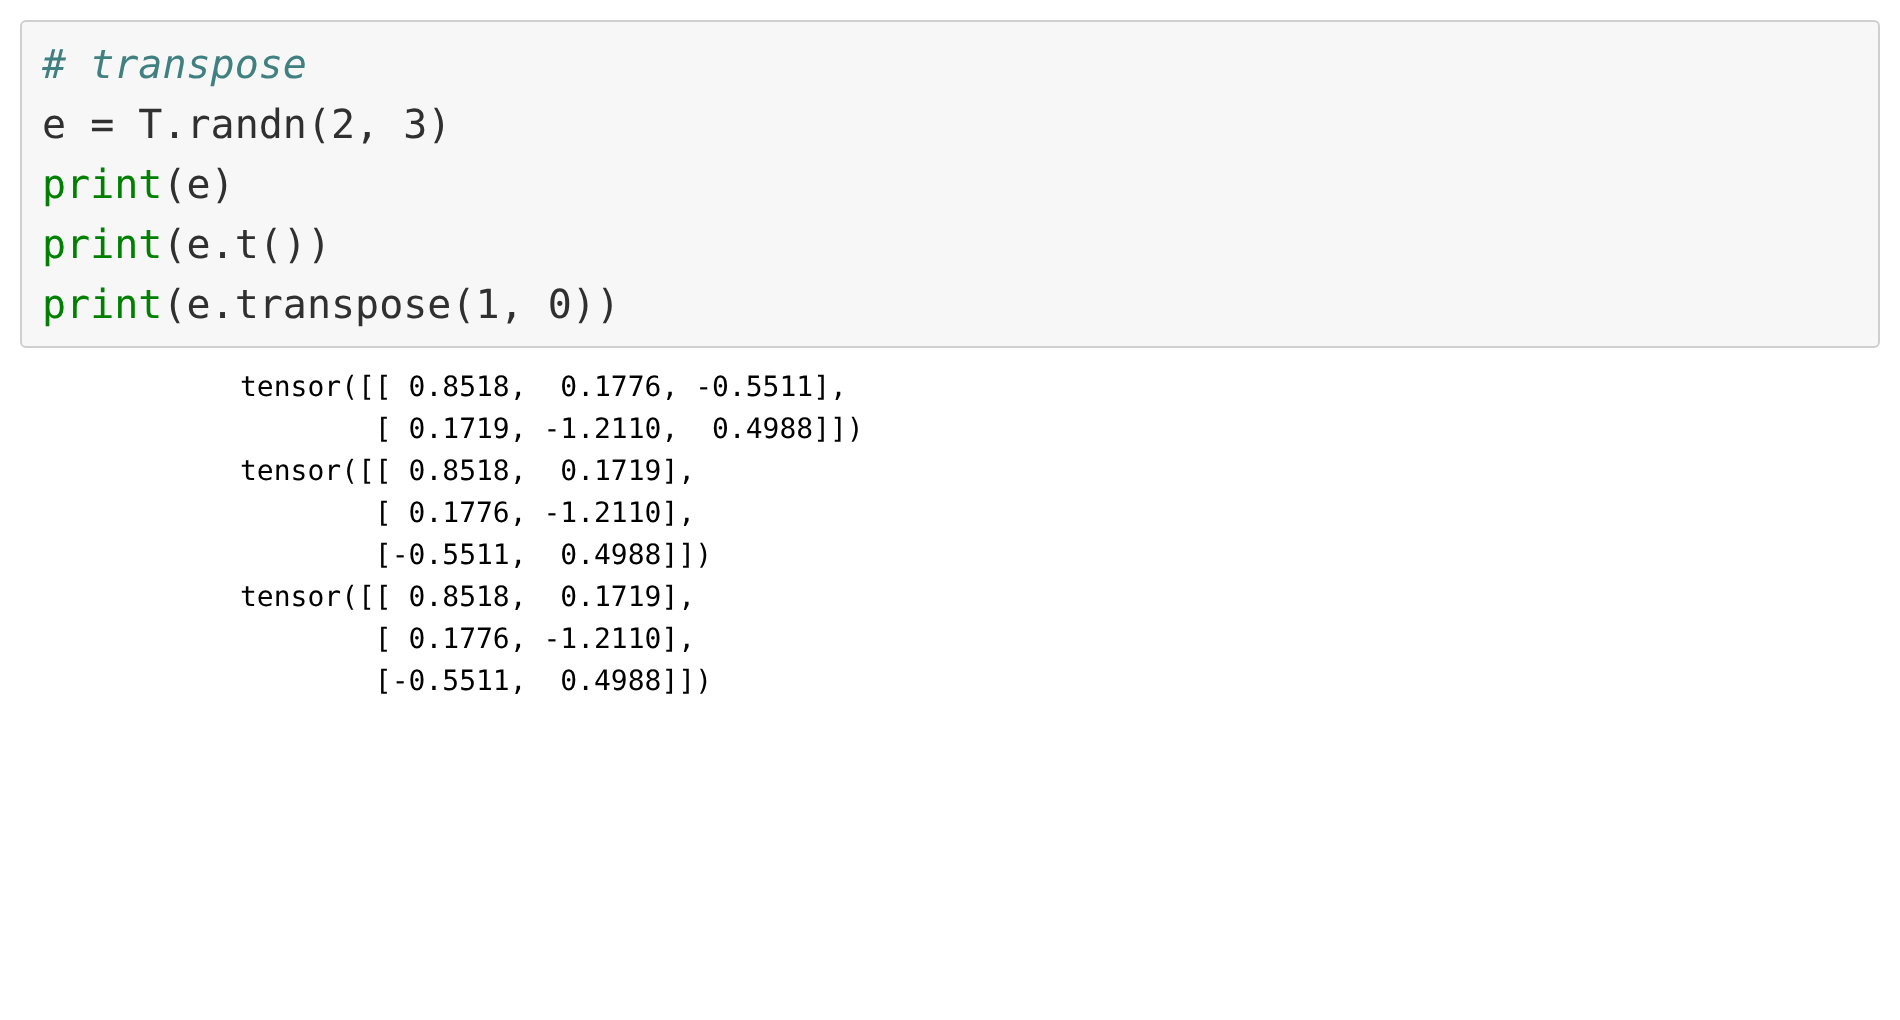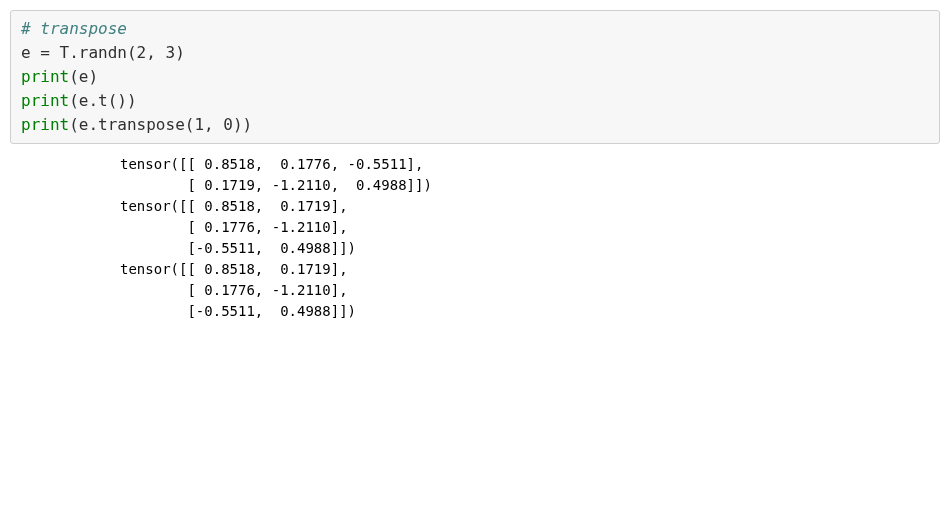--- a/index.html
+++ b/index.html
@@ -36,21 +36,21 @@
     .prompt-num {
       color: #303F9F;
     }
     .input-area {
       flex: 1;
       background: #f7f7f7;
       border: 1px solid #cfcfcf;
       border-radius: 3px;
       padding: 6px 10px;
       font-family: inherit;
-      font-size: 16px;
+      font-size: 20px;
       line-height: 1.5;
       color: #303030;
       white-space: pre;
       overflow-x: auto;
     }
     .output-area {
       flex: 1;
       padding: 6px 10px;
       font-family: inherit;
       font-size: 14px;

